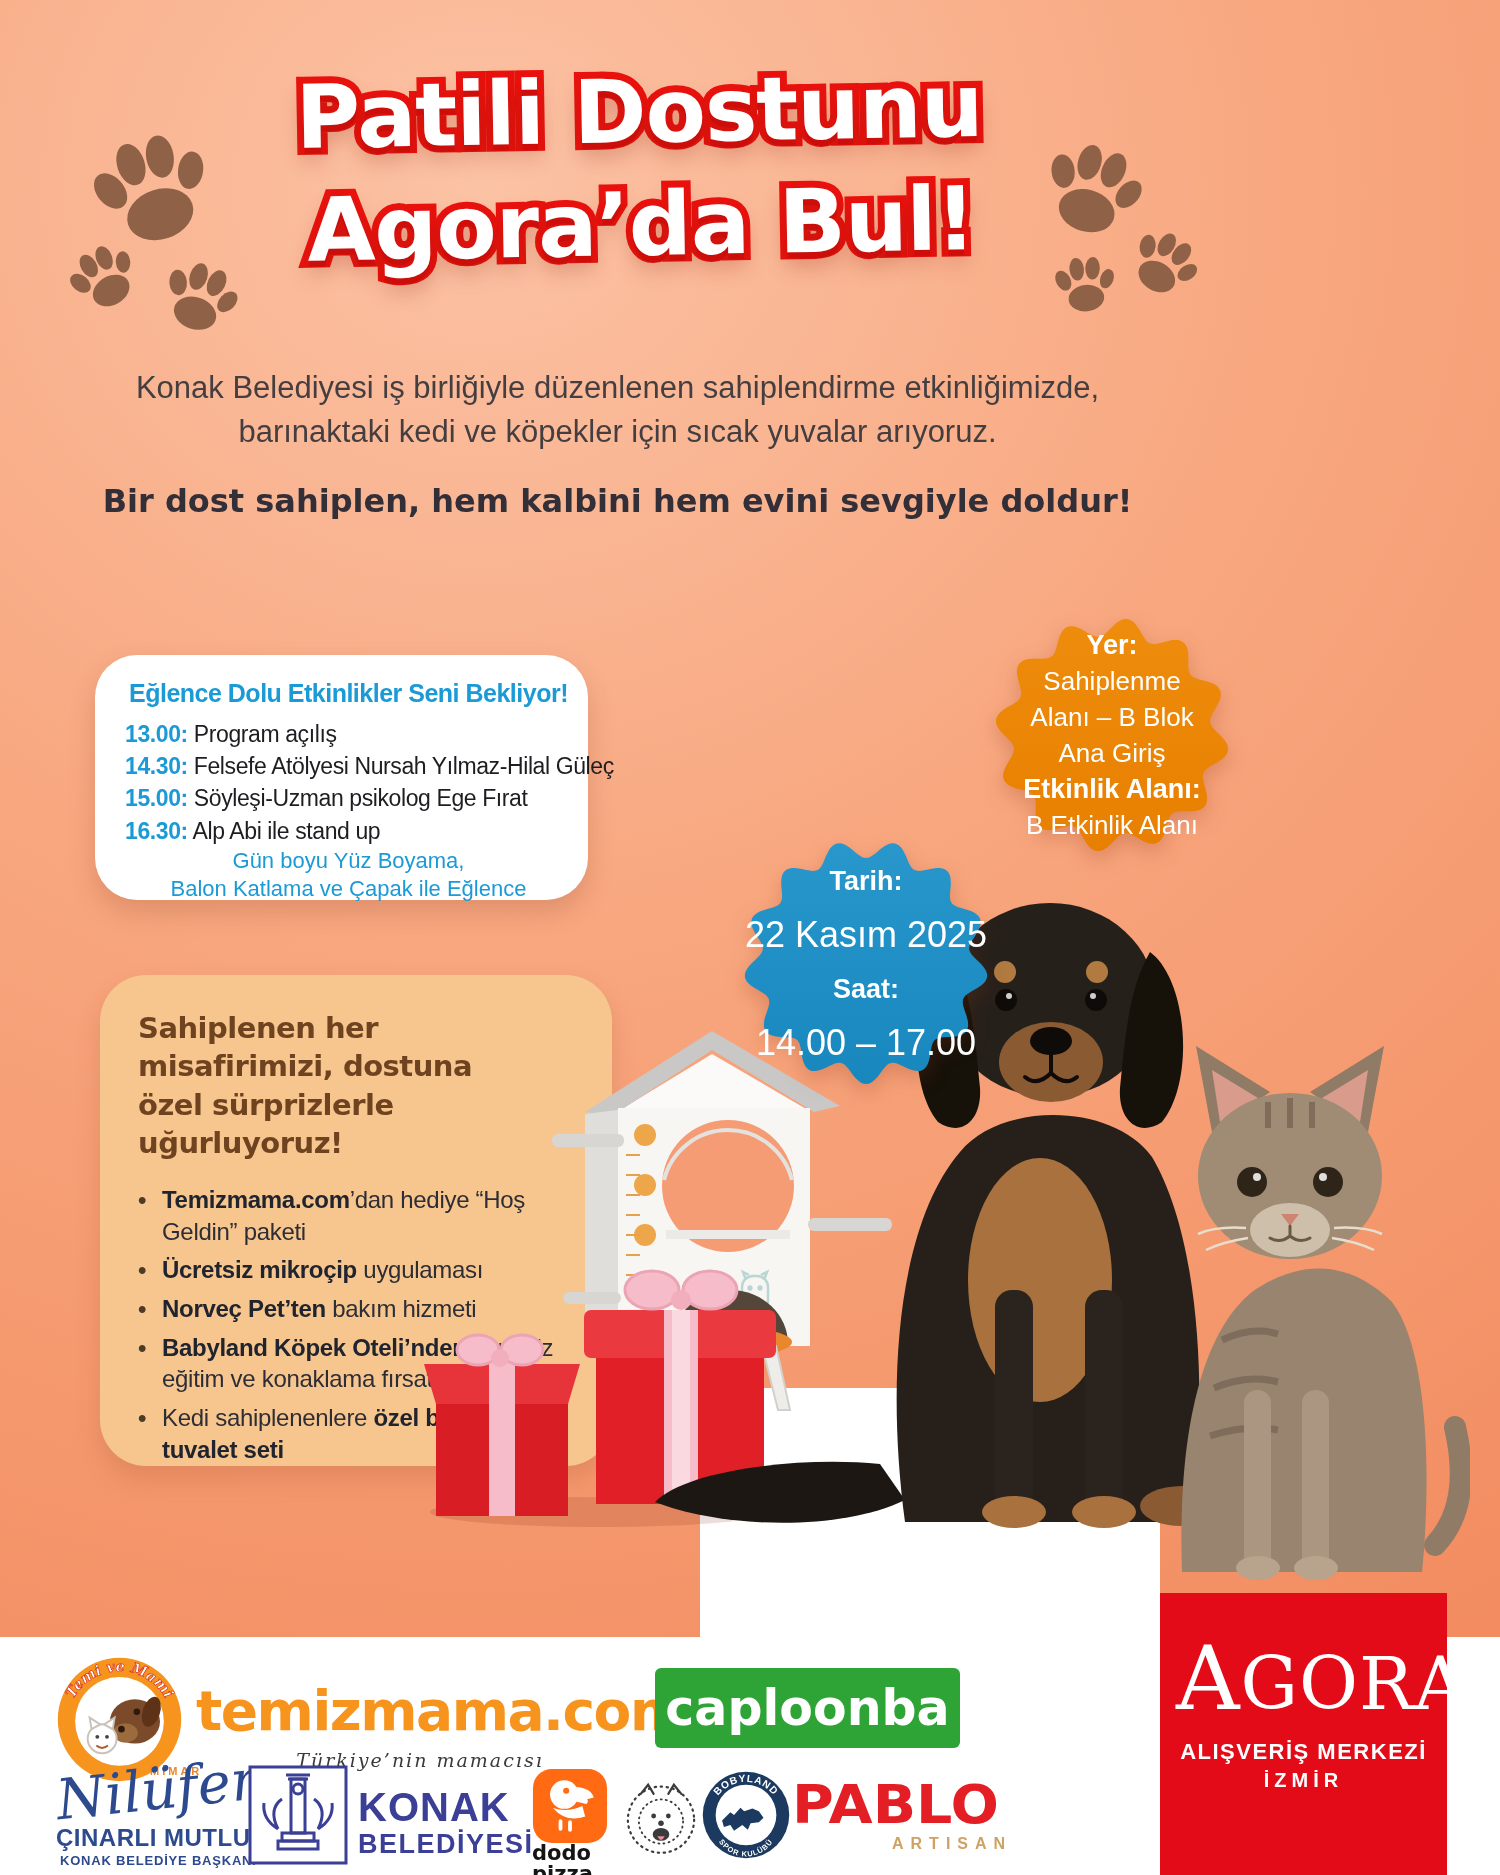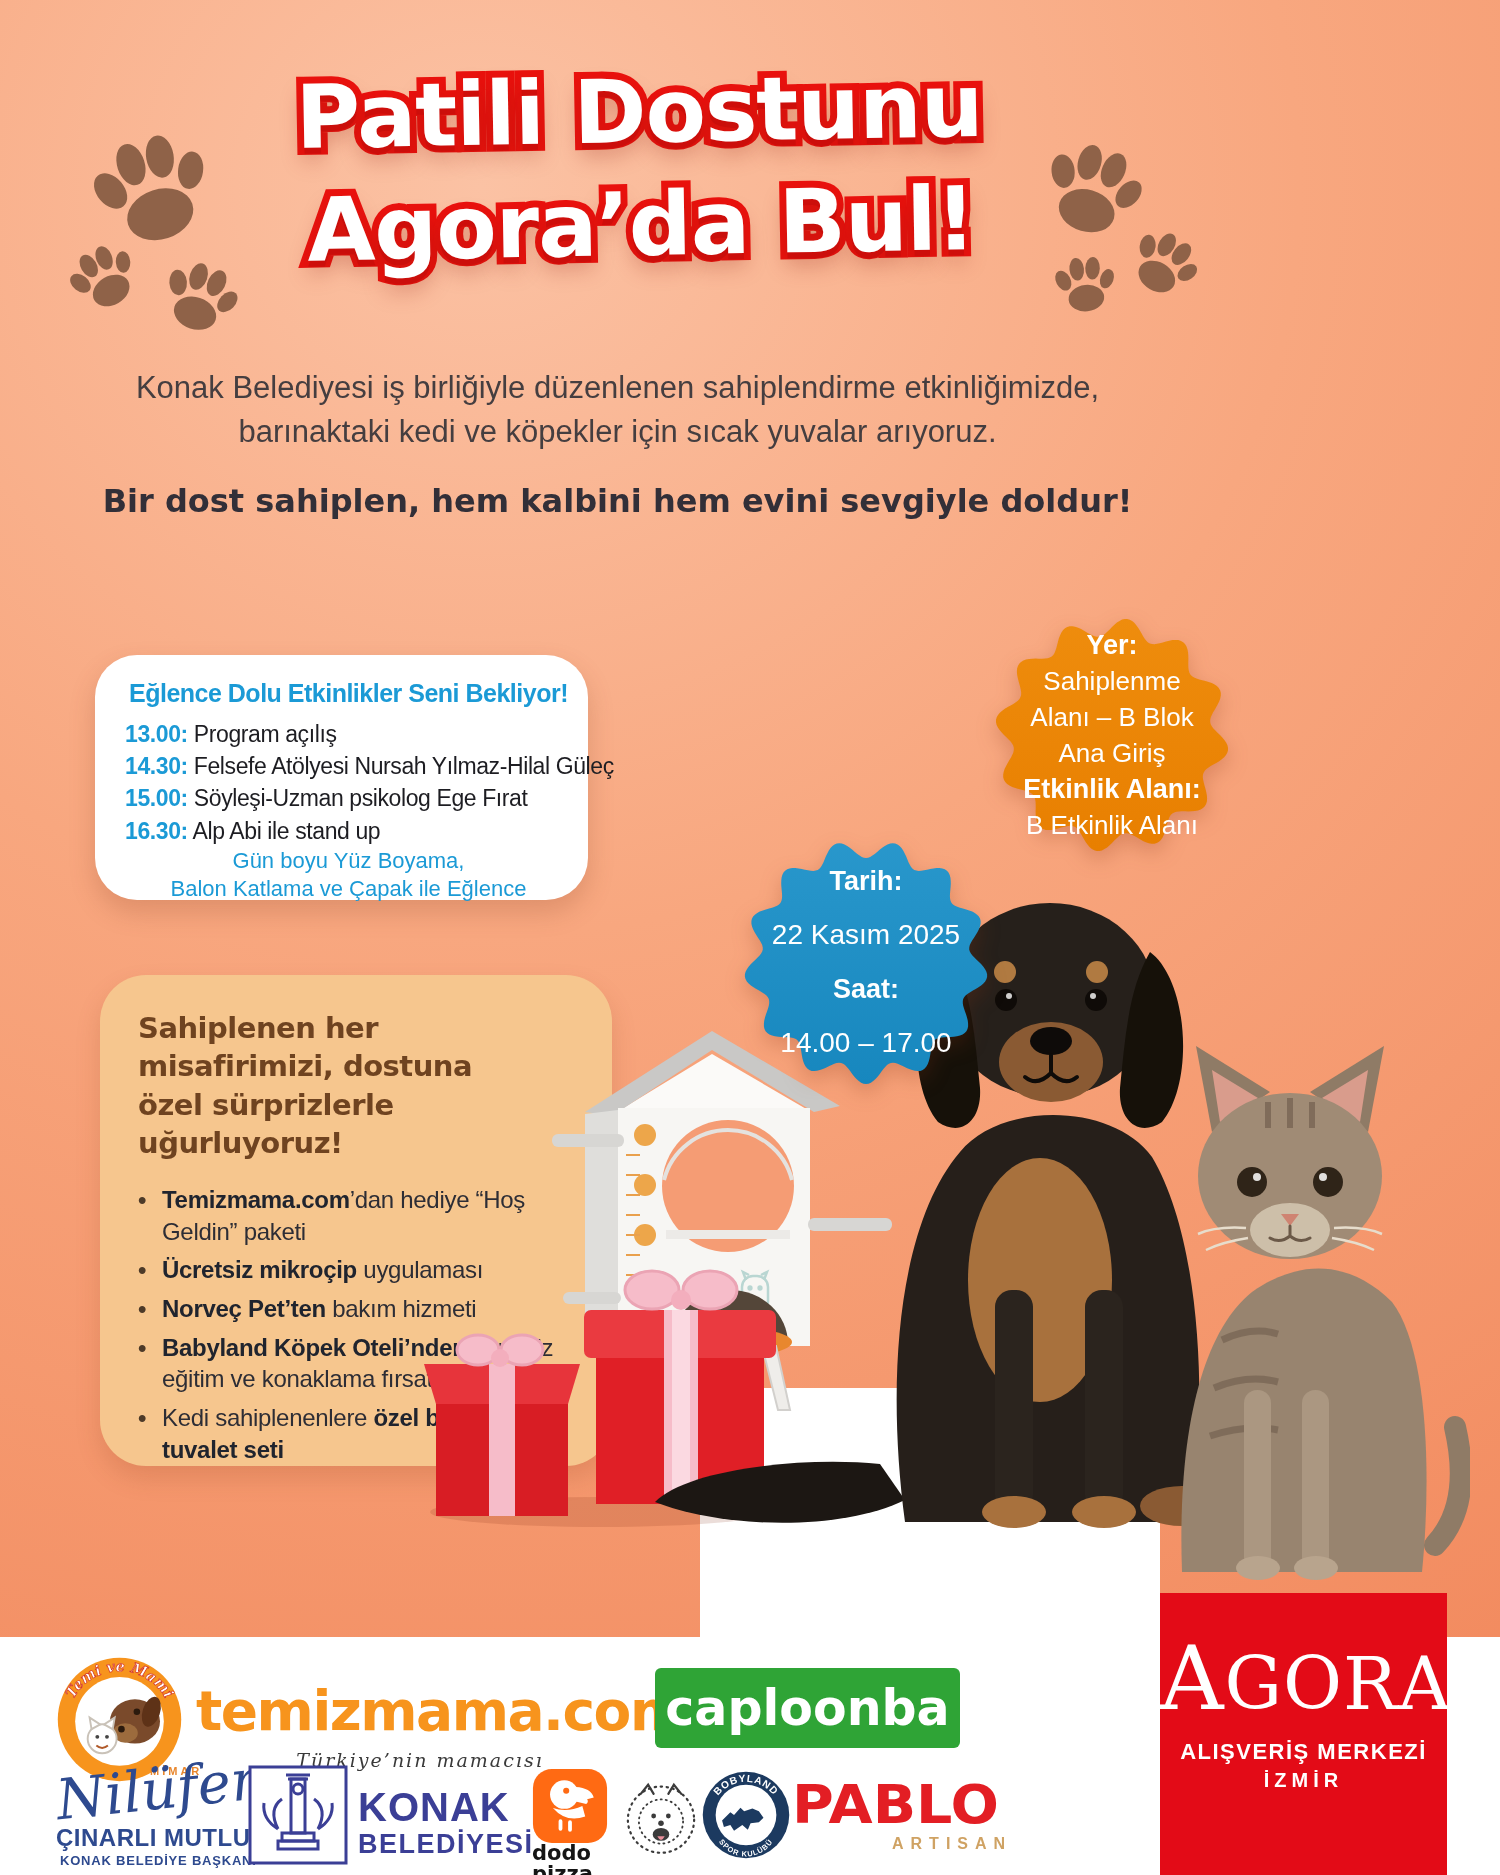--- a/index.html
+++ b/index.html
@@ -36,21 +36,21 @@
   
   .badge{position:absolute;}
   .badge svg{position:absolute;left:0;top:0;filter:drop-shadow(0 8px 10px rgba(140,50,20,.25));}
   .badge-text{position:absolute;left:0;top:0;width:100%;height:100%;display:flex;flex-direction:column;
     justify-content:center;align-items:center;text-align:center;color:#fff;line-height:36px;}
   .badge-text .lbl{font-weight:bold;font-size:27px;}
   .badge-text .val{font-size:26px;}
   .loc-badge{left:987px;top:610px;width:250px;height:250px;}
   .date-badge{left:736px;top:832px;width:260px;height:260px;}
   .date-badge .badge-text{line-height:40px;gap:14px;}
-  .date-badge .val{font-size:28px;text-align:center;}
+  .date-badge .val{font-size:36px;text-align:center;}
   
   .gift-box{position:absolute;left:100px;top:975px;width:512px;height:491px;
     background:var(--box-orange,#f6c68e);border-radius:46px;box-shadow:0 12px 24px rgba(140,60,25,.18);
     box-sizing:border-box;padding:34px 26px 18px 38px;}
   .gift-head{color:var(--brown-heading,#6f4320);font-weight:bold;font-size:29px;line-height:1.32;
     width:400px;font-family:"DejaVu Sans",sans-serif;letter-spacing:-0.5px;}
   .bullets{margin-top:22px;}
   .bullet{position:relative;padding-left:24px;font-size:24px;line-height:1.32;color:#2d2d35;
     margin-bottom:7px;letter-spacing:-0.3px;}
   .bullet .dot{position:absolute;left:0;top:0;color:#4d3a28;font-weight:bold;}
@@ -89,21 +89,21 @@
   .dodo-t2{position:absolute;left:532px;top:227px;font-size:21px;font-weight:800;color:#151515;
     font-family:"DejaVu Sans",sans-serif;line-height:1.0;}
   .chow-logo{position:absolute;left:615px;top:133px;}
   .boby-logo{position:absolute;left:700px;top:132px;}
   .pablo{position:absolute;left:792px;top:134px;font-size:57px;font-weight:800;
     color:var(--pablo-red,#e31e24);font-family:"DejaVu Sans",sans-serif;transform:scaleY(.95);letter-spacing:0;}
   .artisan{position:absolute;left:892px;top:198px;font-size:16px;font-weight:bold;
     color:var(--artisan-gold,#cfa263);letter-spacing:7px;}
   .agora{position:absolute;left:1160px;top:1593px;width:287px;height:282px;
     background:var(--agora-red,#e30b17);z-index:5;text-align:center;color:#fff;}
-  .agora-name{margin-top:42px;font-size:72px;font-family:"DejaVu Serif",serif;line-height:1.0;letter-spacing:1px;}
+  .agora-name{margin-top:42px;font-size:72px;font-family:"DejaVu Serif",serif;line-height:1.0;letter-spacing:1px;padding-left:16px;}
   .agora-name::first-letter{font-size:88px;}
   .agora-sub1{margin-top:16px;font-size:22px;font-weight:bold;letter-spacing:1.5px;}
   .agora-sub2{margin-top:4px;font-size:20px;font-weight:bold;letter-spacing:5px;}
 </style>
 </head>
 <body>
 
 <div class="poster">
 
   <svg width="0" height="0" style="position:absolute">

